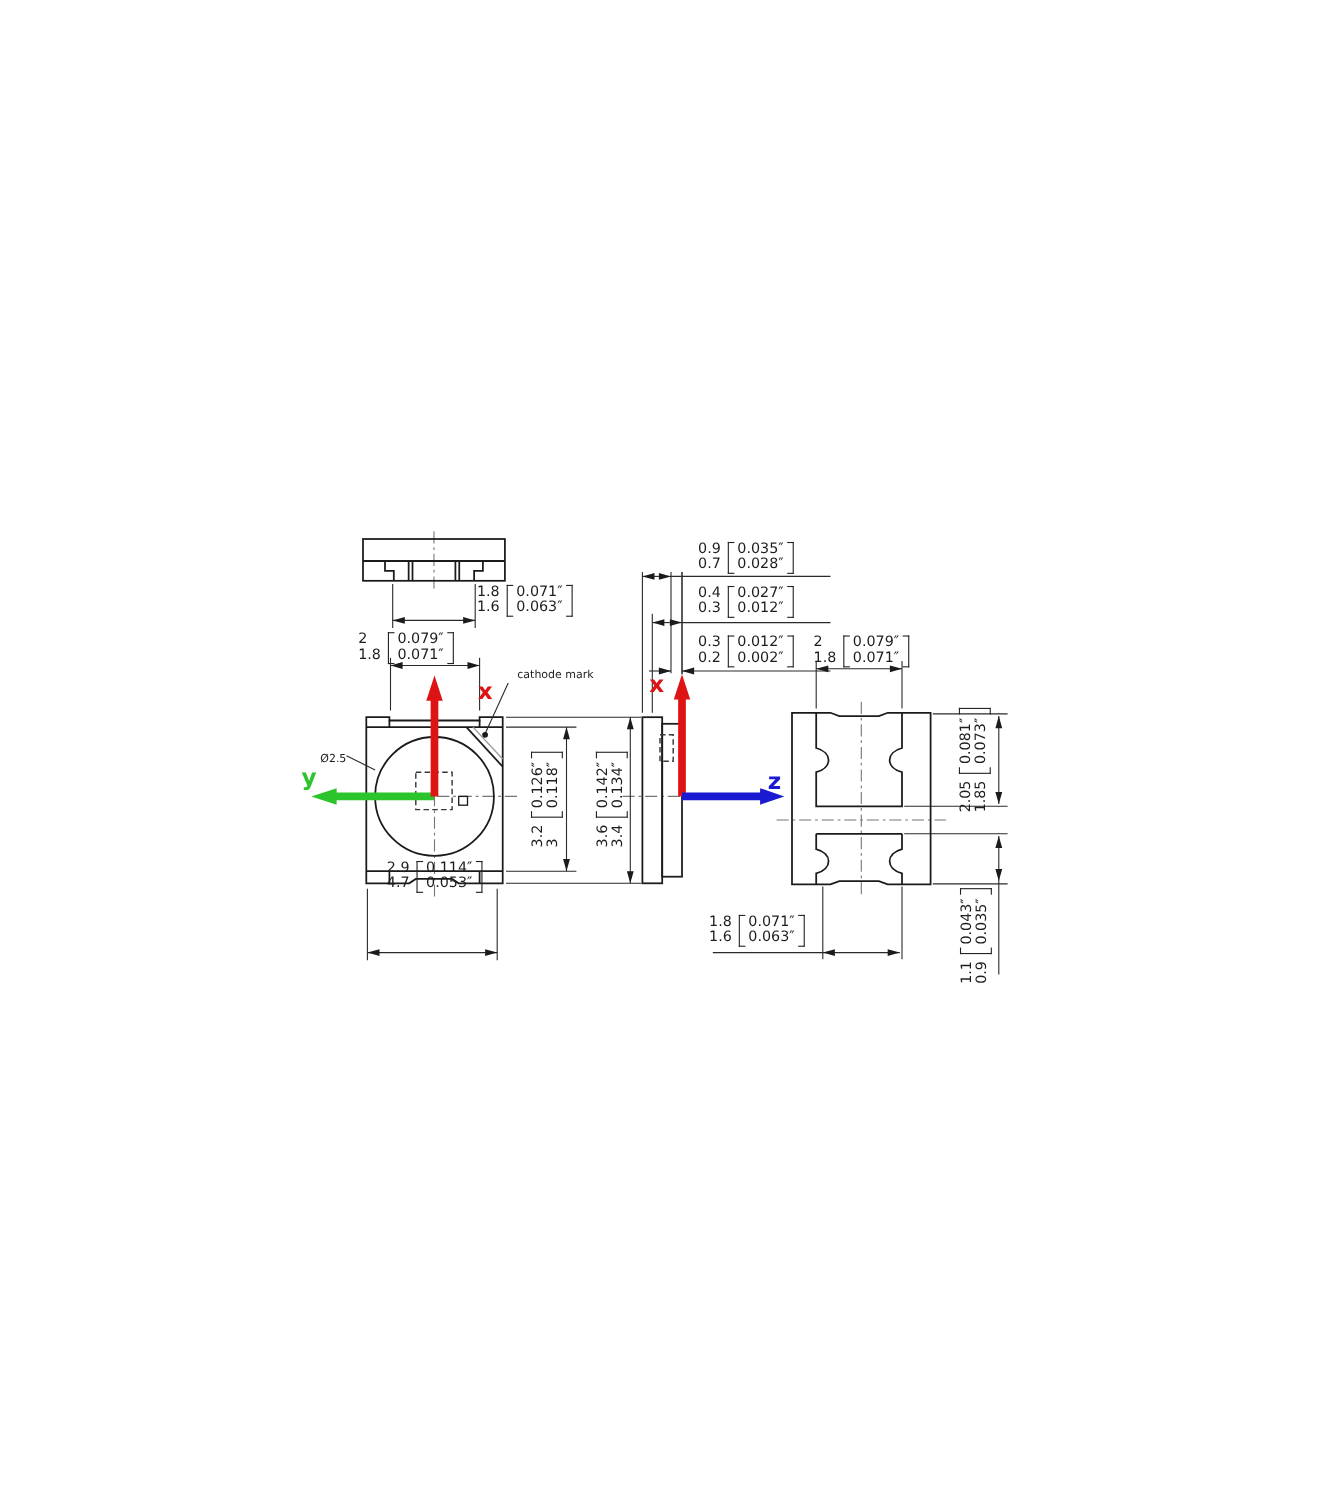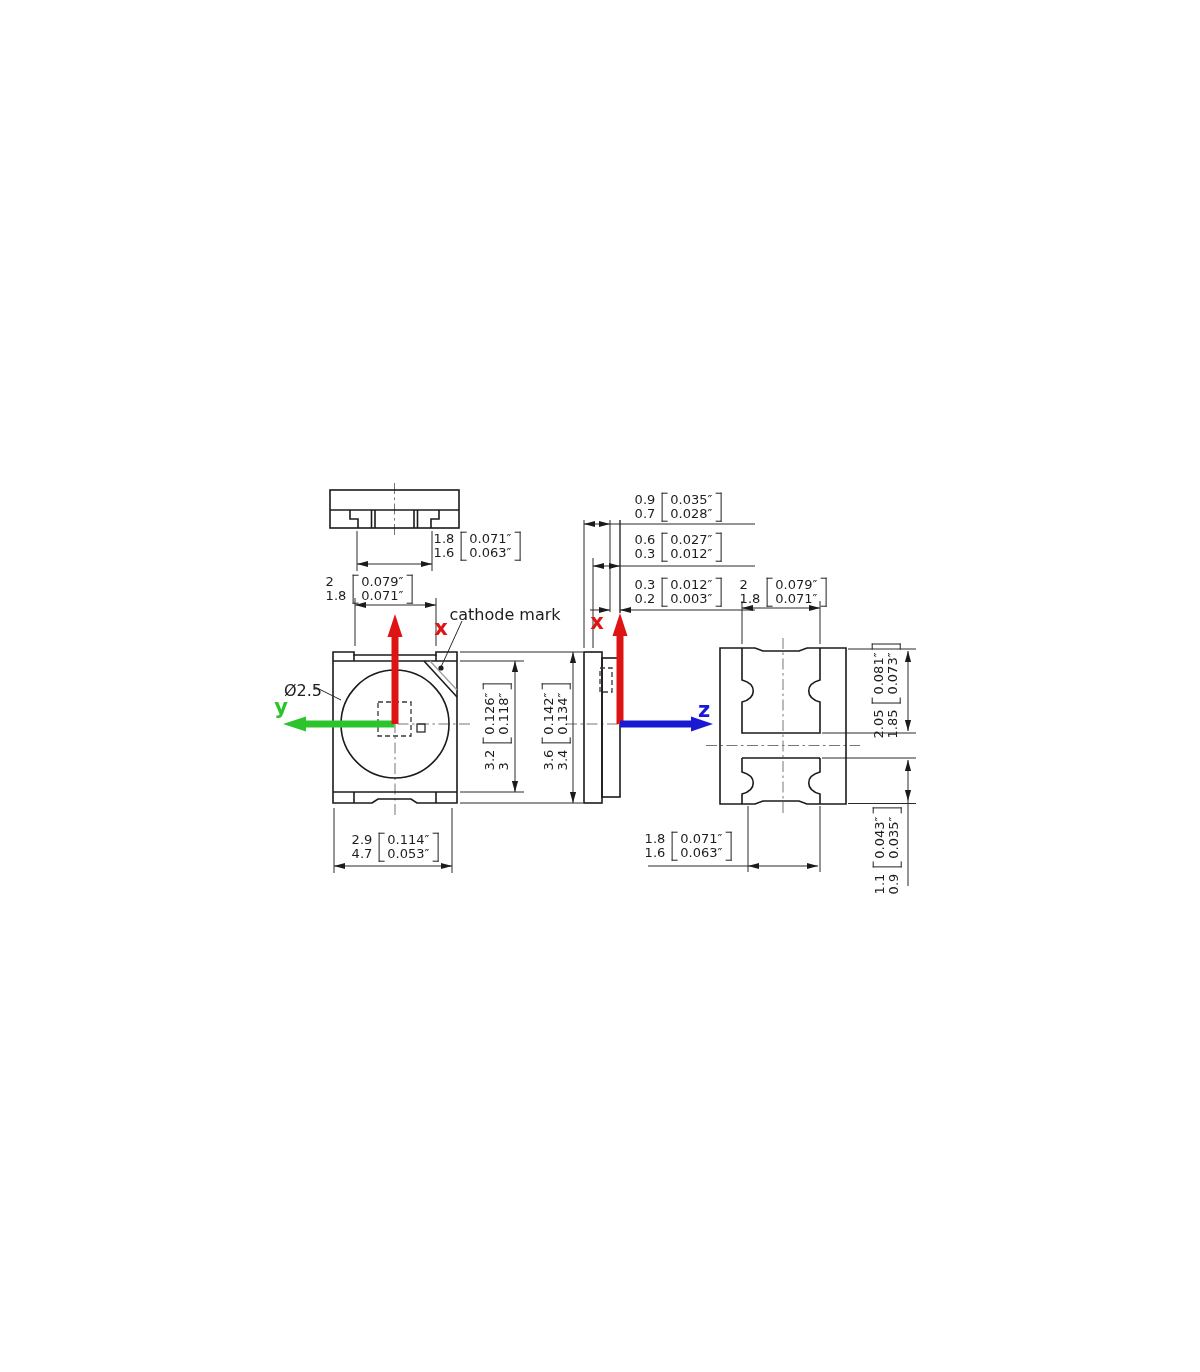--- a/index.html
+++ b/index.html
@@ -12,21 +12,21 @@
   .chip{stroke:#383838;stroke-width:1.3;fill:none;stroke-dasharray:5 3;}
   .gray{stroke:#9a9a9a;stroke-width:1.2;fill:none;}
   .dim{position:absolute;transform:translate(-50%,-50%);display:flex;align-items:center;
        font-size:13px;line-height:1.1;color:#1d1d1d;white-space:nowrap;}
   .dim.rot{transform:translate(-50%,-50%) rotate(-90deg);}
   .dim .mm{display:flex;flex-direction:column;align-items:flex-start;margin-right:6px;}
   .dim .in{display:flex;flex-direction:column;align-items:flex-start;padding:0 3px;}
   .bk{align-self:stretch;width:5px;}
   .bk.l{border-left:1.4px solid #222;border-top:1.4px solid #222;border-bottom:1.4px solid #222;}
   .bk.r{border-right:1.4px solid #222;border-top:1.4px solid #222;border-bottom:1.4px solid #222;}
-  .note{position:absolute;transform:translate(-50%,-50%);font-size:16px;color:#1d1d1d;white-space:nowrap;}
+  .note{position:absolute;transform:translate(-50%,-50%);font-size:10px;color:#1d1d1d;white-space:nowrap;}
   .ax{position:absolute;transform:translate(-50%,-50%);font-size:21px;font-weight:600;}
   .ax.red{color:#de1414;} .ax.green{color:#2cc42c;} .ax.blue{color:#1a1ad2;}
 </style>
 </head>
 <body>
 
 <div id="page">
 
 <svg width="1200" height="1372" viewBox="0 0 1200 1372">
   <defs>
@@ -186,21 +186,21 @@
         <span>1.8</span>
       </div>
   <div class="bk l"></div>
   <div class="in">
         <span>0.079″</span>
         <span>0.071″</span>
       </div>
   <div class="bk r"></div>
 </div>
 
-<div class="dim" style="left:395px;top:847px">
+<div class="dim" style="left:395px;top:797px">
   <div class="mm">
         <span>2.9</span>
         <span>4.7</span>
       </div>
   <div class="bk l"></div>
   <div class="in">
         <span>0.114″</span>
         <span>0.053″</span>
       </div>
   <div class="bk r"></div>
@@ -240,40 +240,40 @@
   <div class="bk l"></div>
   <div class="in">
         <span>0.035″</span>
         <span>0.028″</span>
       </div>
   <div class="bk r"></div>
 </div>
 
 <div class="dim" style="left:678px;top:547px">
   <div class="mm">
-        <span>0.6</span>
+        <span>0.4</span>
         <span>0.3</span>
       </div>
   <div class="bk l"></div>
   <div class="in">
         <span>0.027″</span>
         <span>0.012″</span>
       </div>
   <div class="bk r"></div>
 </div>
 
 <div class="dim" style="left:678px;top:592px">
   <div class="mm">
         <span>0.3</span>
         <span>0.2</span>
       </div>
   <div class="bk l"></div>
   <div class="in">
         <span>0.012″</span>
-        <span>0.003″</span>
+        <span>0.002″</span>
       </div>
   <div class="bk r"></div>
 </div>
 
 <div class="dim" style="left:783px;top:592px">
   <div class="mm">
         <span>2</span>
         <span>1.8</span>
       </div>
   <div class="bk l"></div>

